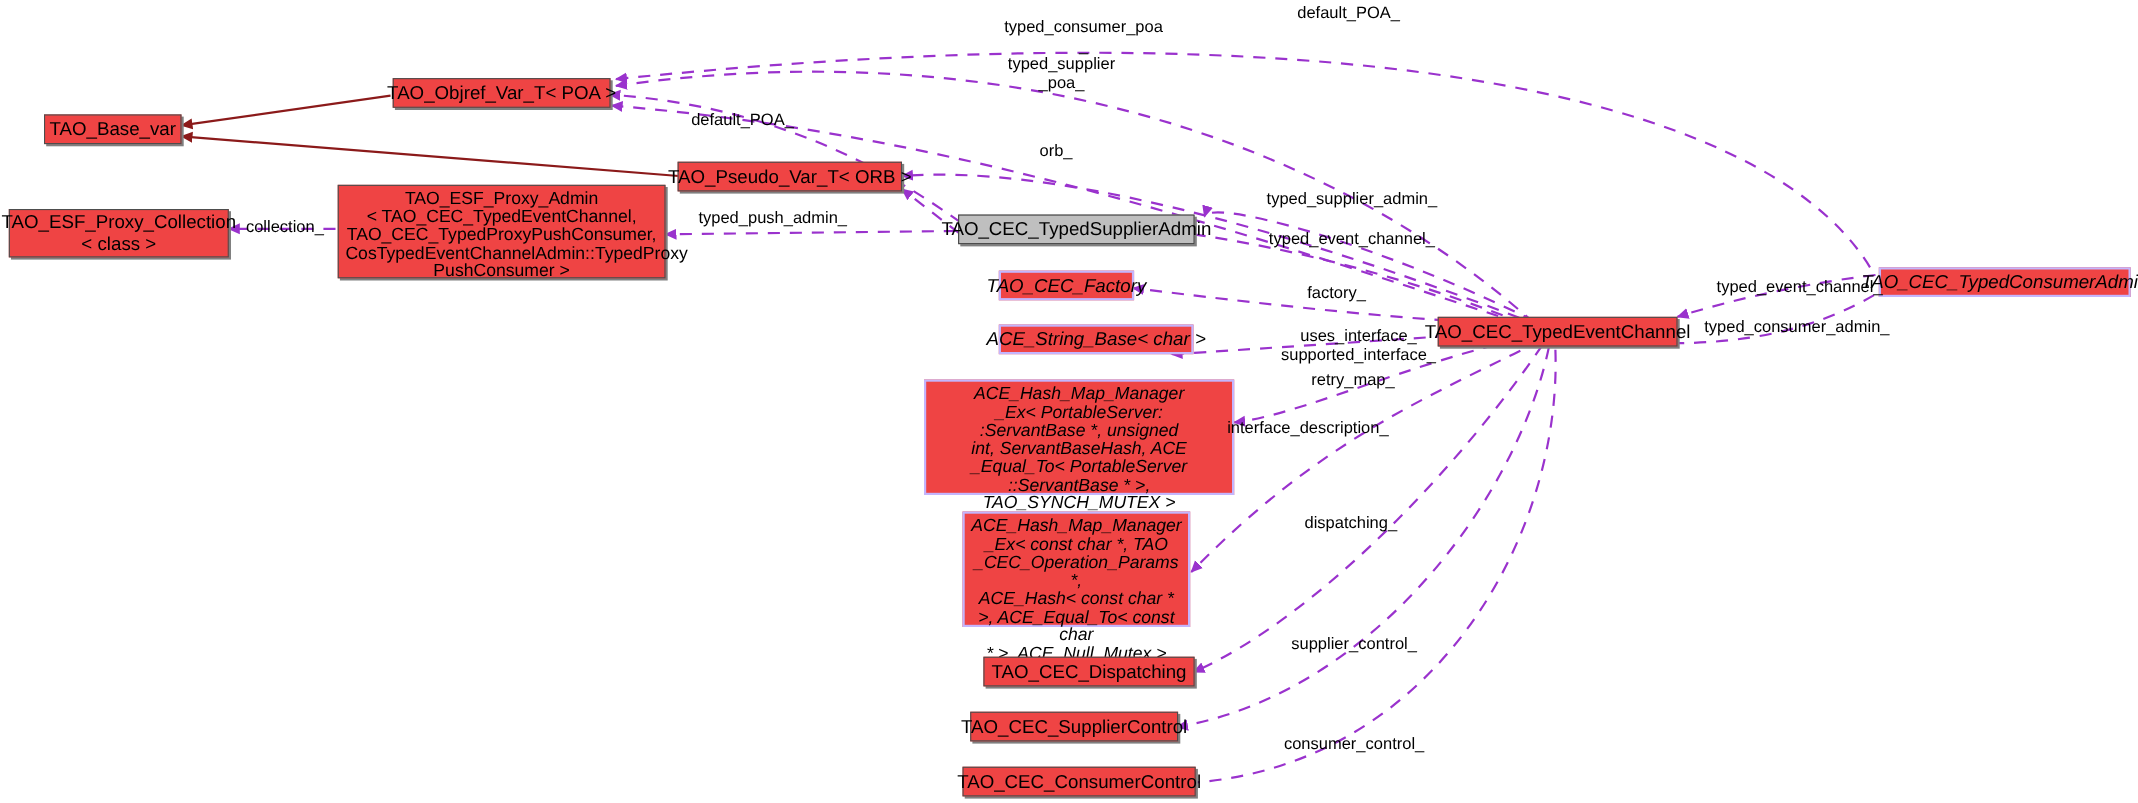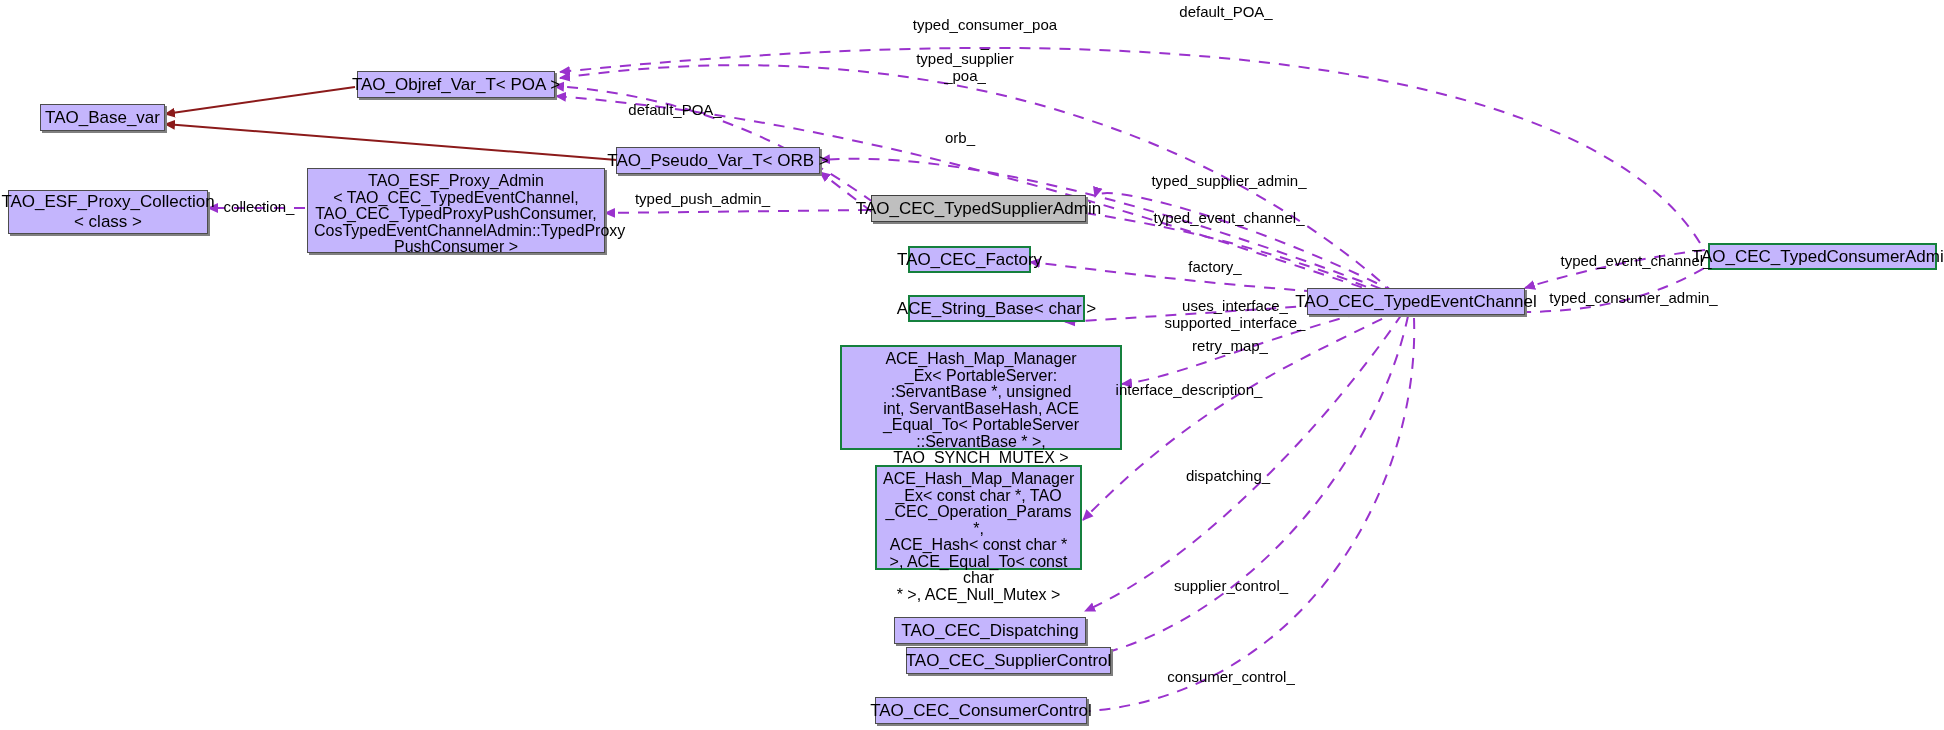--- a/index.html
+++ b/index.html
@@ -20,36 +20,37 @@
     position: absolute;
     left: 0;
     top: 0;
     width: 1944px;
     height: 730px;
     pointer-events: none;
   }
   .node {
     position: absolute;
     box-sizing: border-box;
-    background: #c4b5fd;
+    background: #ef4444;
     border: 1px solid #4d4d4d;
     color: #000000;
     font-size: 17px;
     line-height: 20px;
     display: flex;
     align-items: center;
     justify-content: center;
     text-align: center;
     white-space: pre;
     z-index: 5;
     box-shadow: 2px 2px 0 0 #808080;
   }
   .node.red {
-    border: 2px solid #15803d;
+    border: 2px solid #c4b5fd;
     box-shadow: none;
+    font-style: italic;
   }
   .node.current {
     background: #bfbfbf;
     border: 1px solid #404040;
   }
   .node.multi {
     display: block;
     text-align: center;
     padding: 4px 6px 5px 6px;
     white-space: pre-line;
@@ -158,23 +159,23 @@
 _Equal_To&lt; PortableServer
 ::ServantBase * &gt;, TAO_SYNCH_MUTEX &gt;</div>
 
   <div class="node multi red leftal" style="left:875px; top:465px; width:207px; height:105px; font-size:16px; line-height:16.5px;">ACE_Hash_Map_Manager
 _Ex&lt; const char *, TAO
 _CEC_Operation_Params *,
  ACE_Hash&lt; const char *
  &gt;, ACE_Equal_To&lt; const char
  * &gt;, ACE_Null_Mutex &gt;</div>
 
-  <div class="node" style="left:894px; top:617px; width:192px; height:27px;">TAO_CEC_Dispatching</div>
-
-  <div class="node" style="left:906px; top:647px; width:205px; height:27px;">TAO_CEC_SupplierControl</div>
+  <div class="node" style="left:894px; top:597px; width:192px; height:27px;">TAO_CEC_Dispatching</div>
+
+  <div class="node" style="left:882px; top:647px; width:189px; height:27px;">TAO_CEC_SupplierControl</div>
 
   <div class="node" style="left:875px; top:697px; width:212px; height:27px;">TAO_CEC_ConsumerControl</div>
 
   <div class="node" style="left:1307px; top:288px; width:218px; height:27px;">TAO_CEC_TypedEventChannel</div>
 
   <div class="node red" style="left:1708px; top:243px; width:229px; height:27px;">TAO_CEC_TypedConsumerAdmin</div>
 
   <div class="edge-label" style="left:1166px; top:3px; width:120px;">default_POA_</div>
 
   <div class="edge-label" style="left:890px; top:16px; width:190px;">typed_consumer_poa

